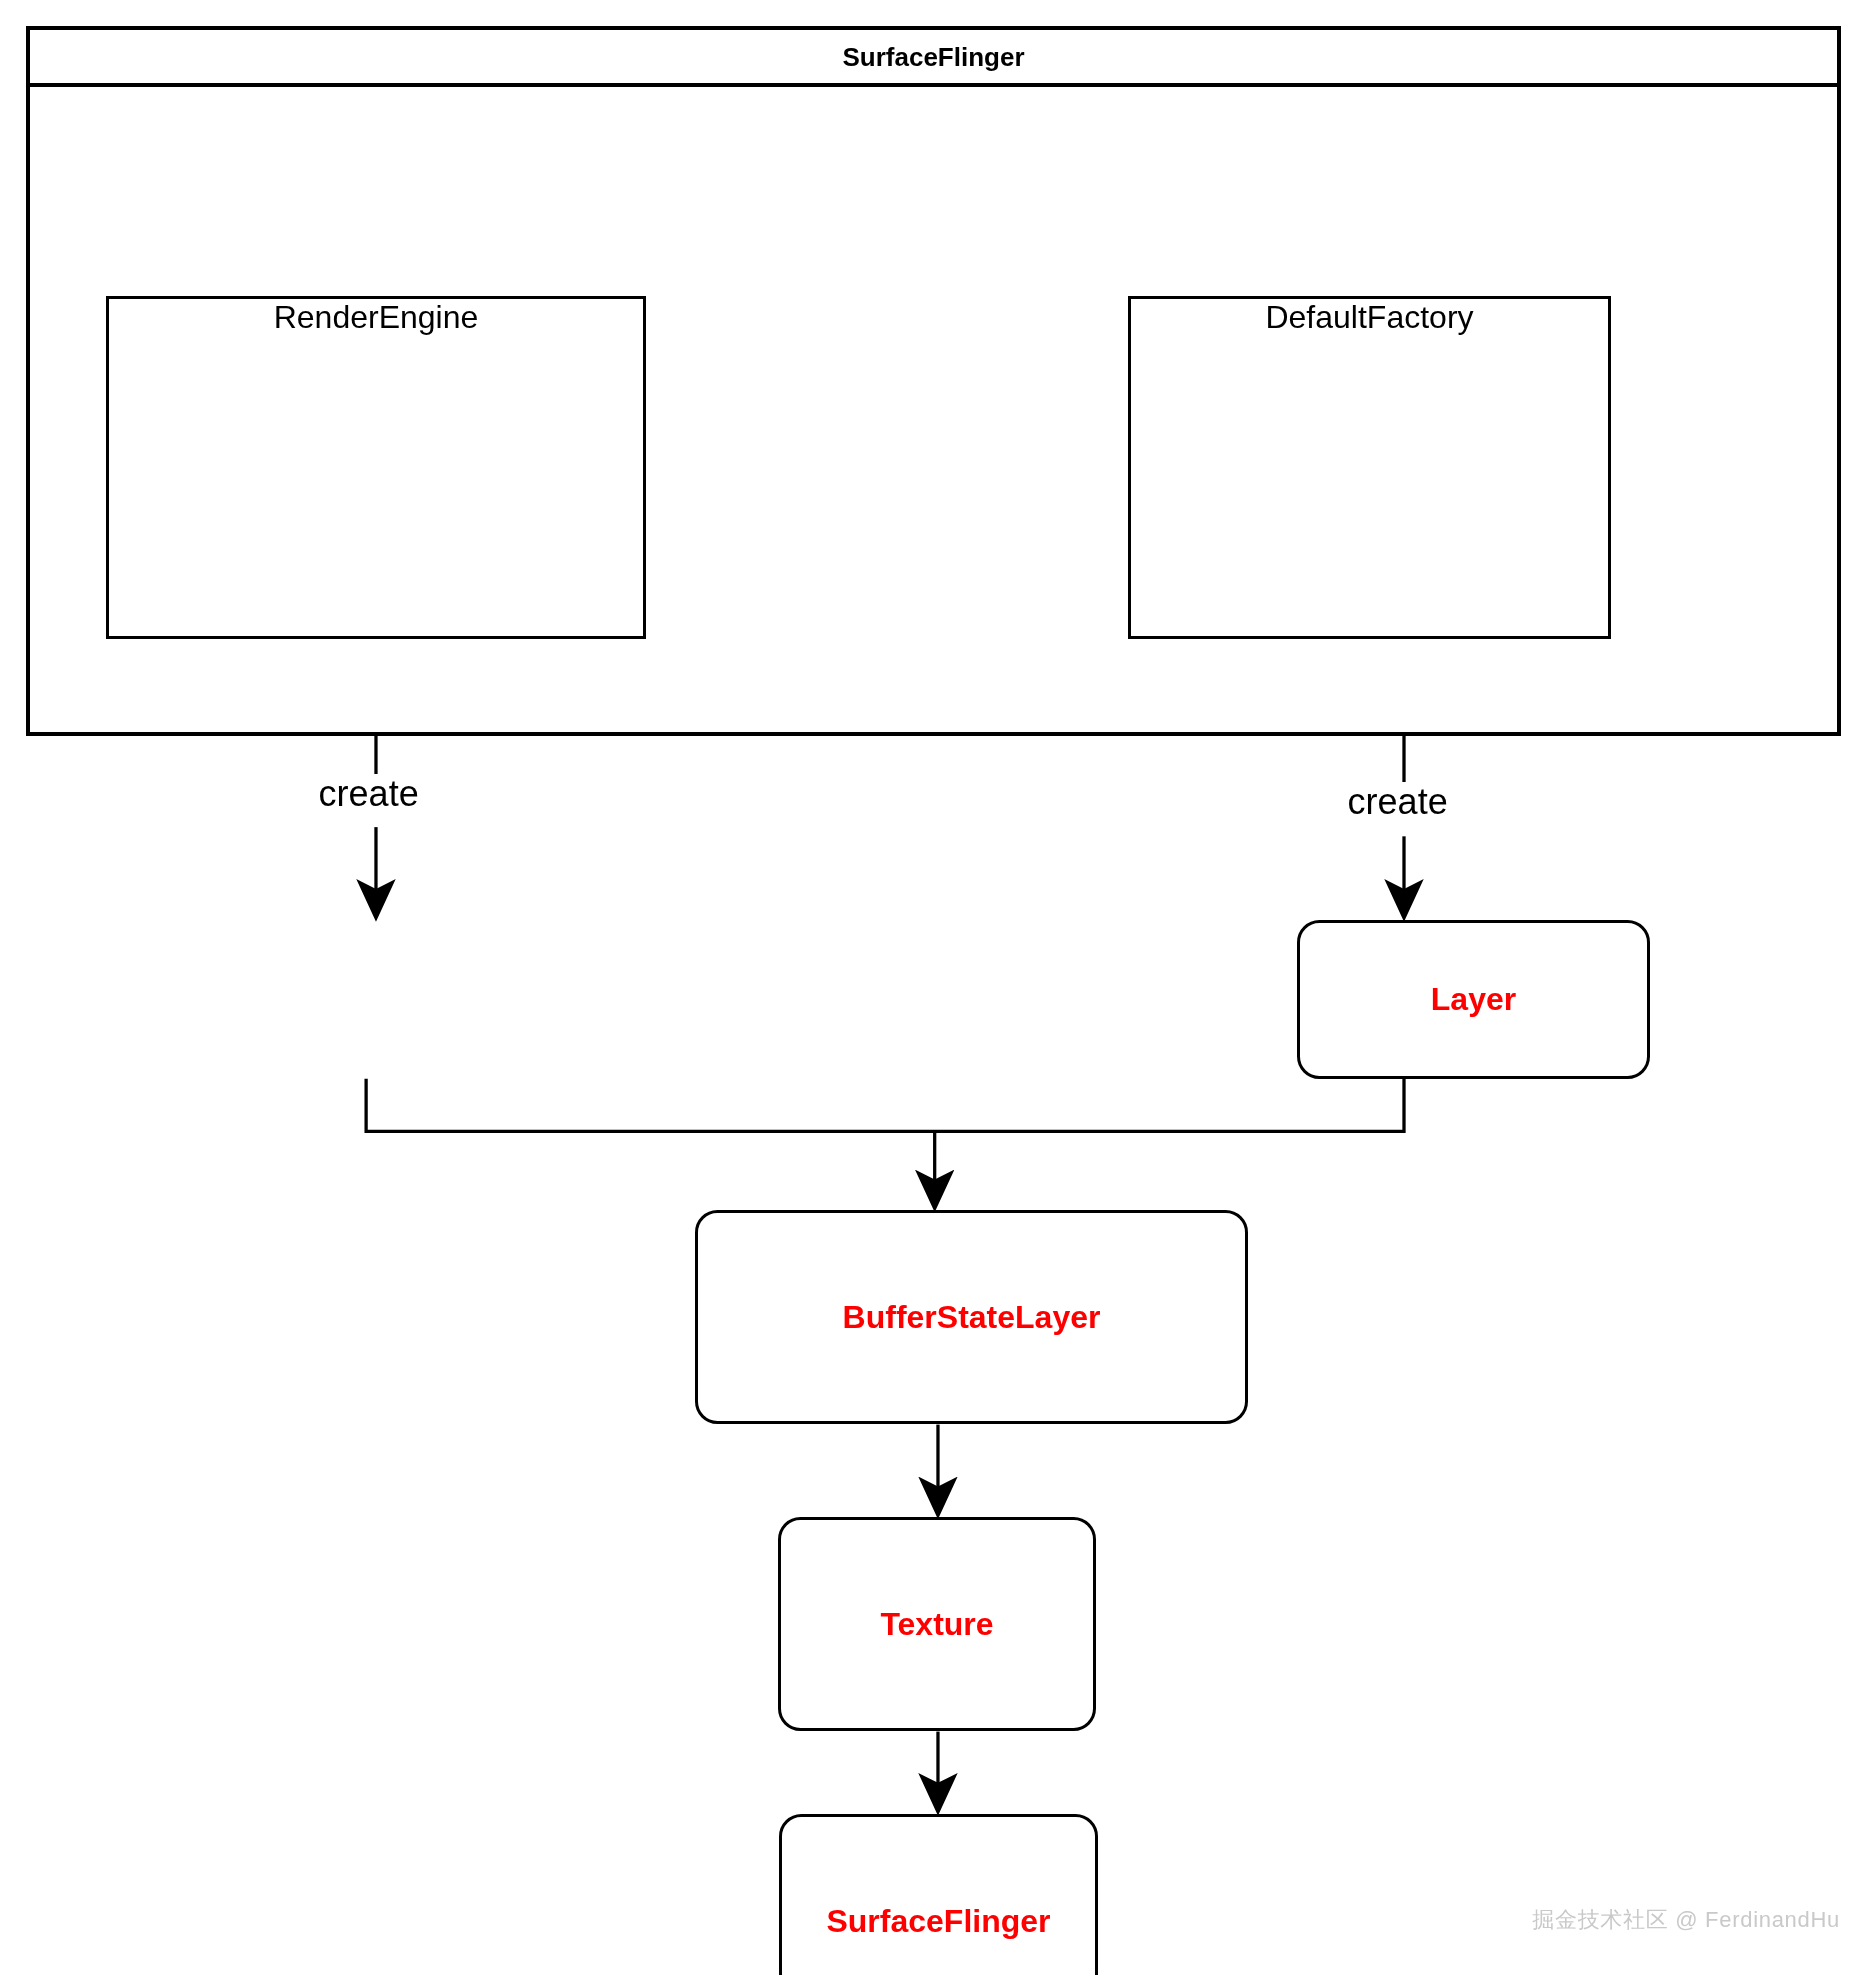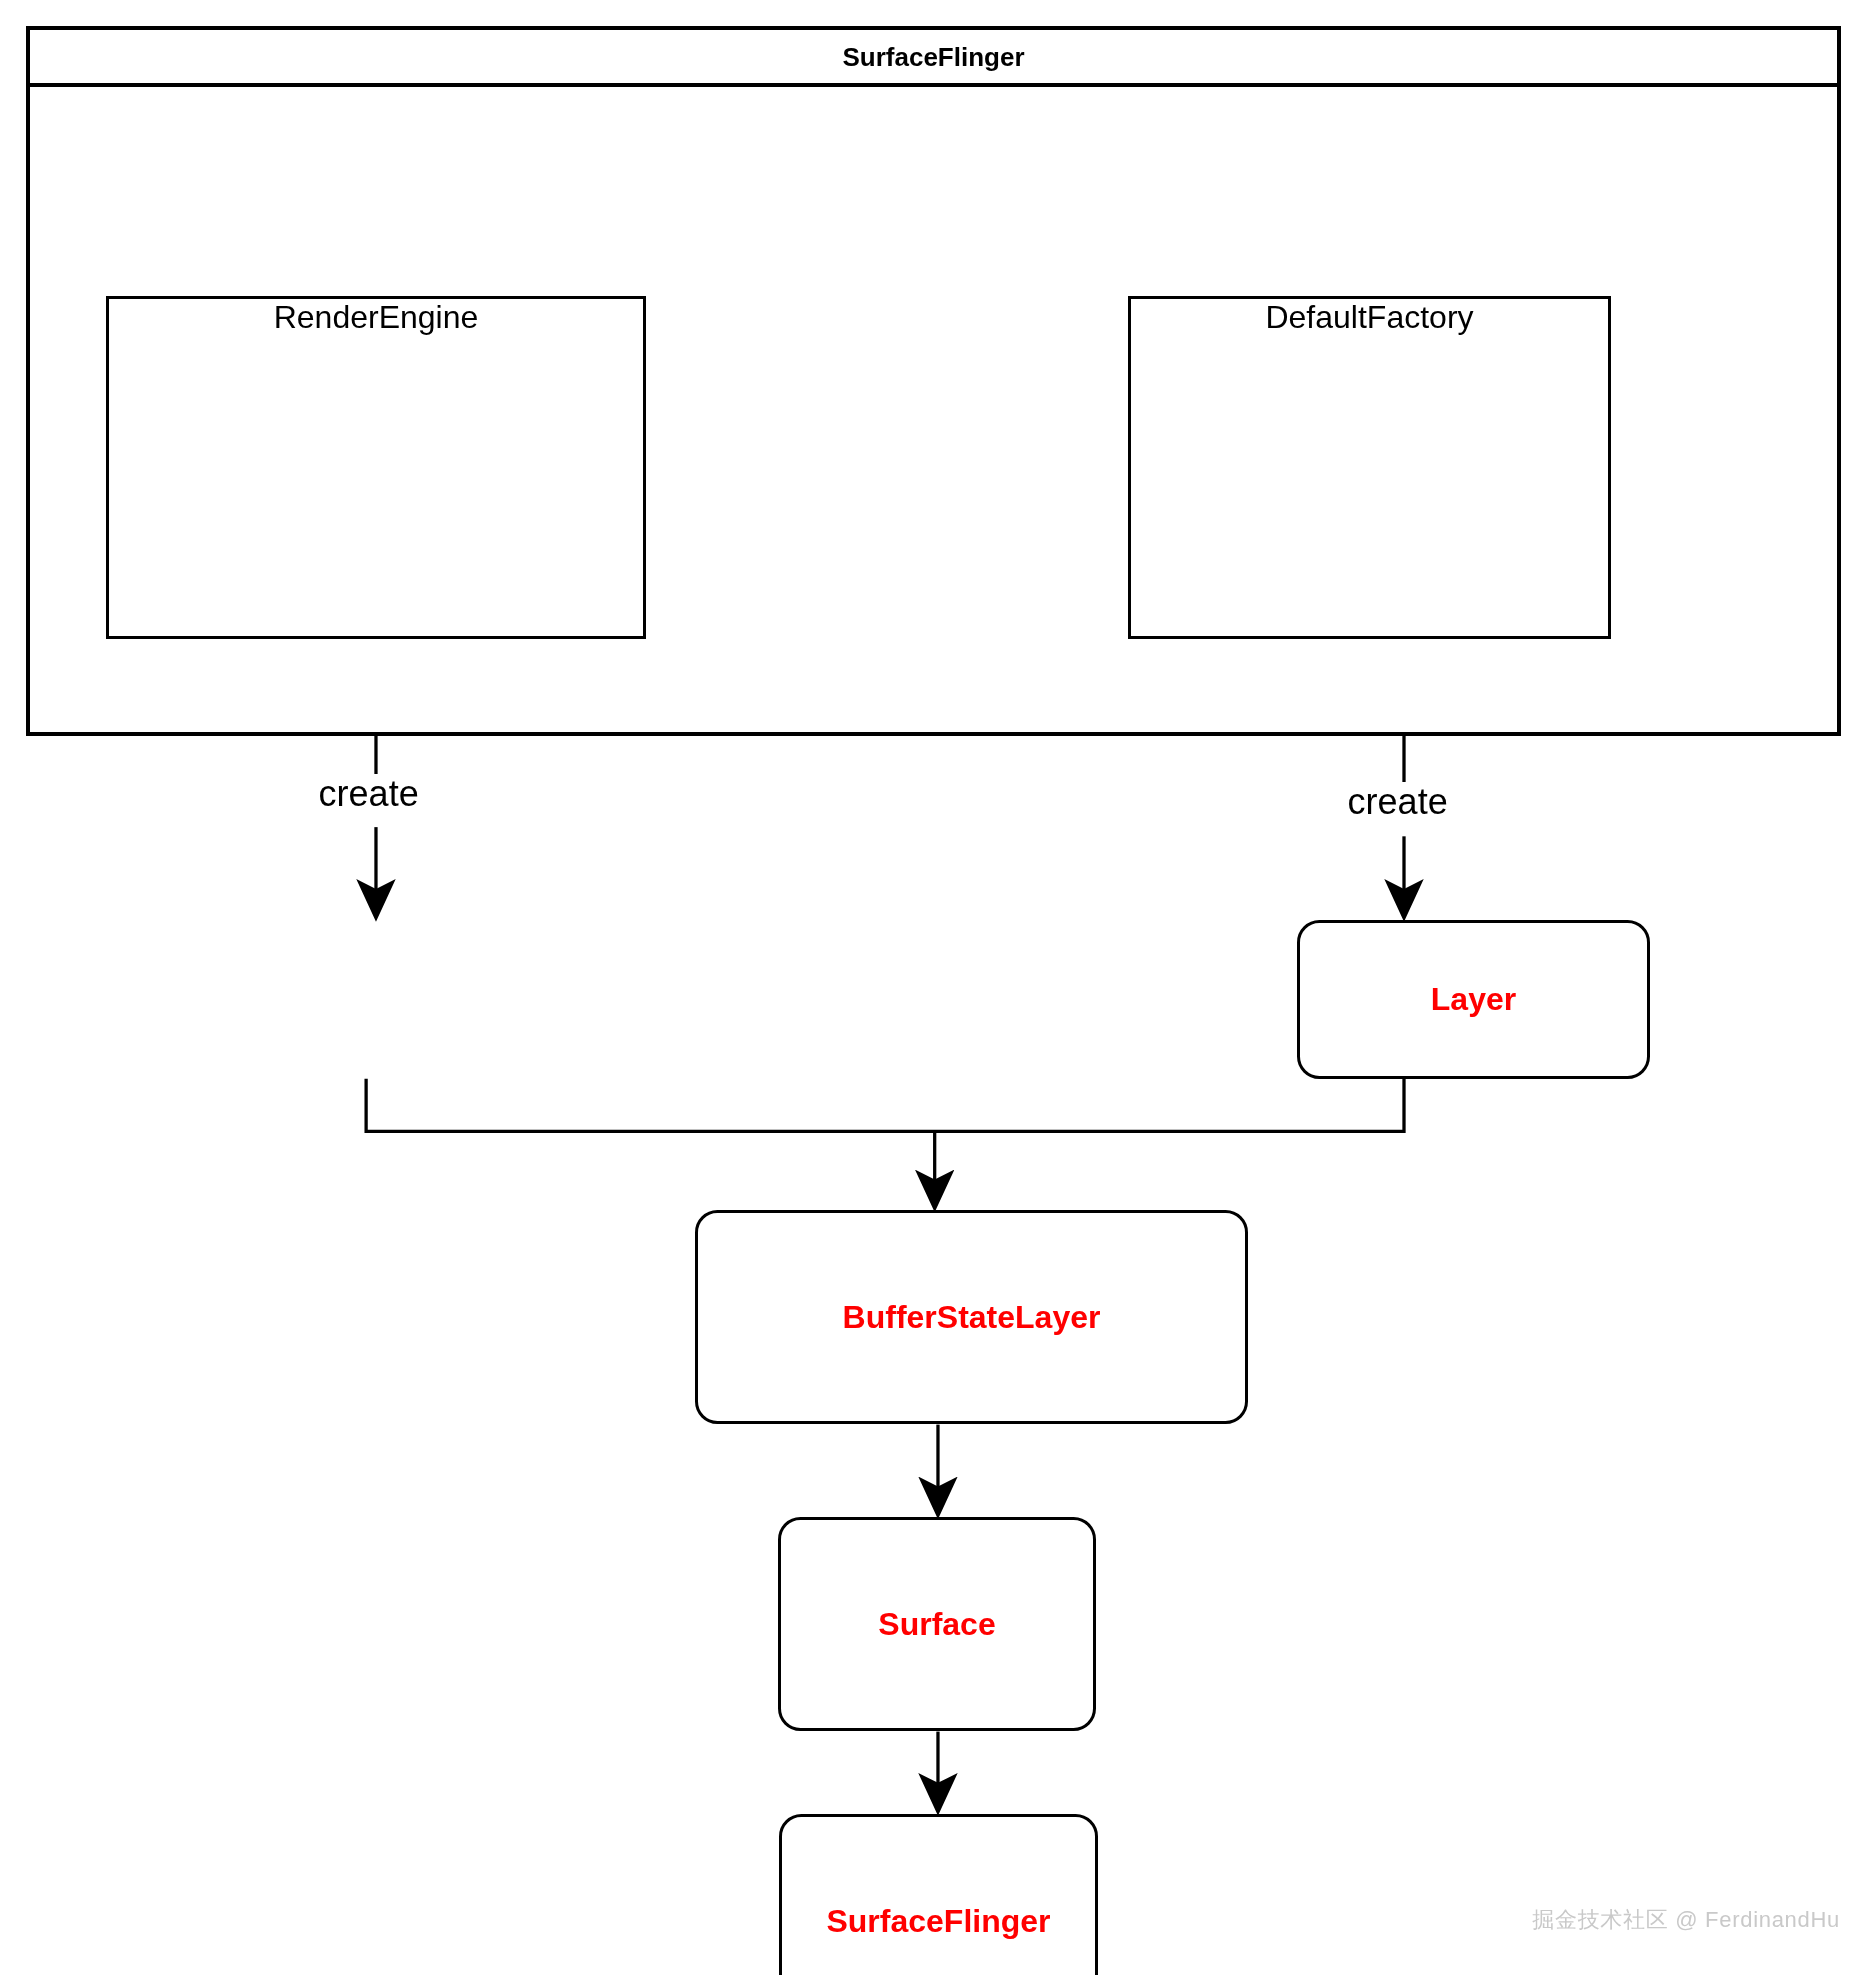--- a/index.html
+++ b/index.html
@@ -218,21 +218,21 @@
 
   <div class="round-node" id="node-layer">
     <span class="node-label">Layer</span>
   </div>
 
   <div class="round-node" id="node-bufferstatelayer">
     <span class="node-label">BufferStateLayer</span>
   </div>
 
   <div class="round-node" id="node-surface">
-    <span class="node-label">Surface</span>
+    <span class="node-label">Texture</span>
   </div>
 
   <div class="round-node" id="node-surfacecontrol">
     <span class="node-label">SurfaceFlinger</span>
   </div>
 
   <div id="watermark">掘金技术社区 @ FerdinandHu</div>
 
 </div>
 

